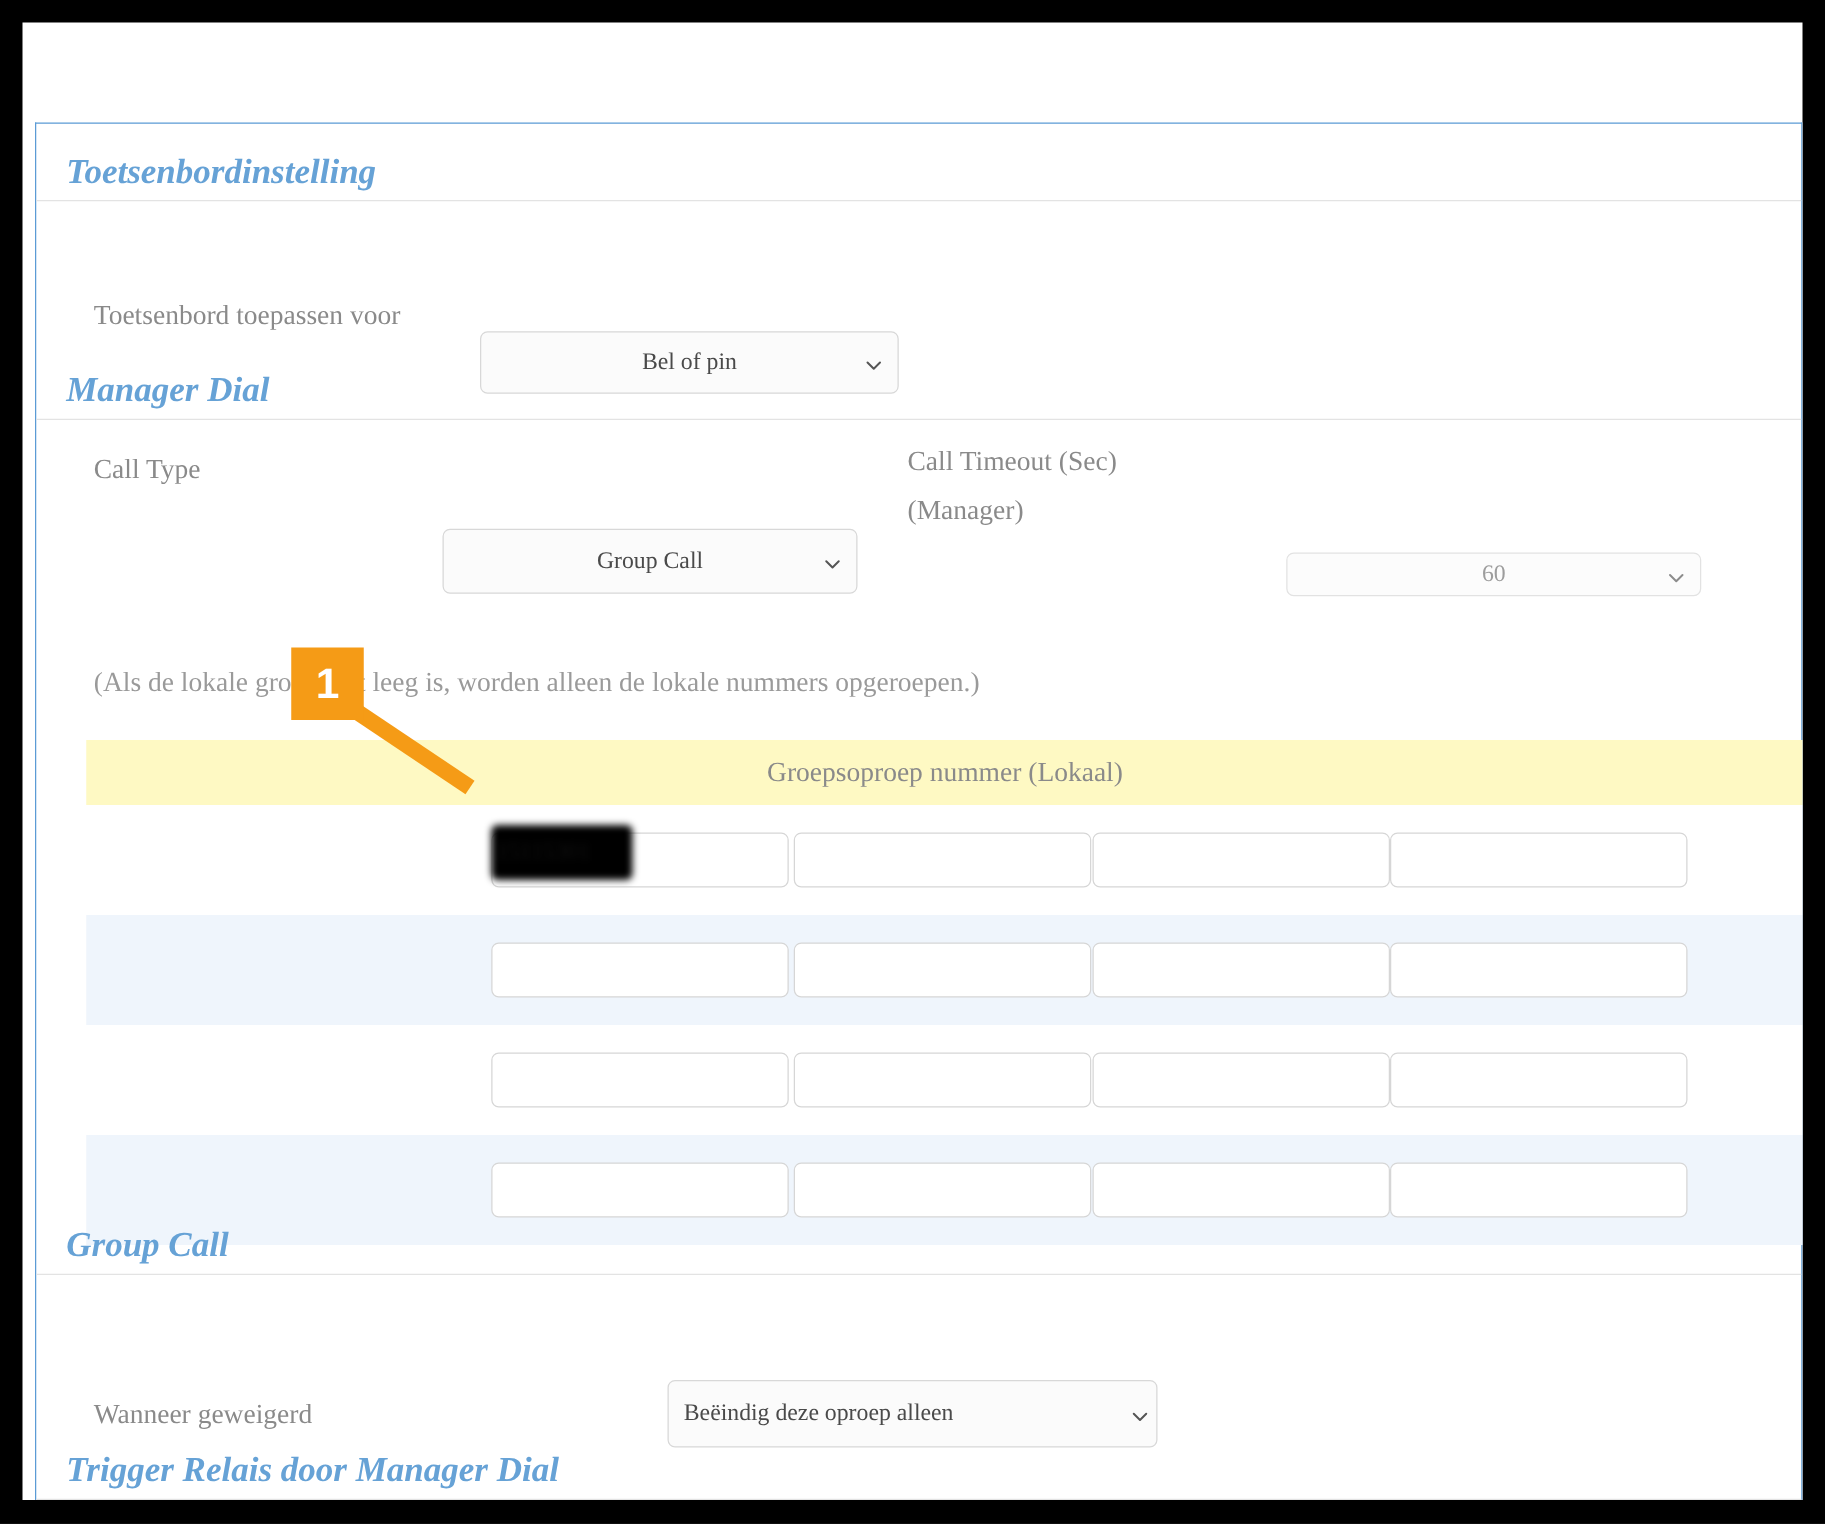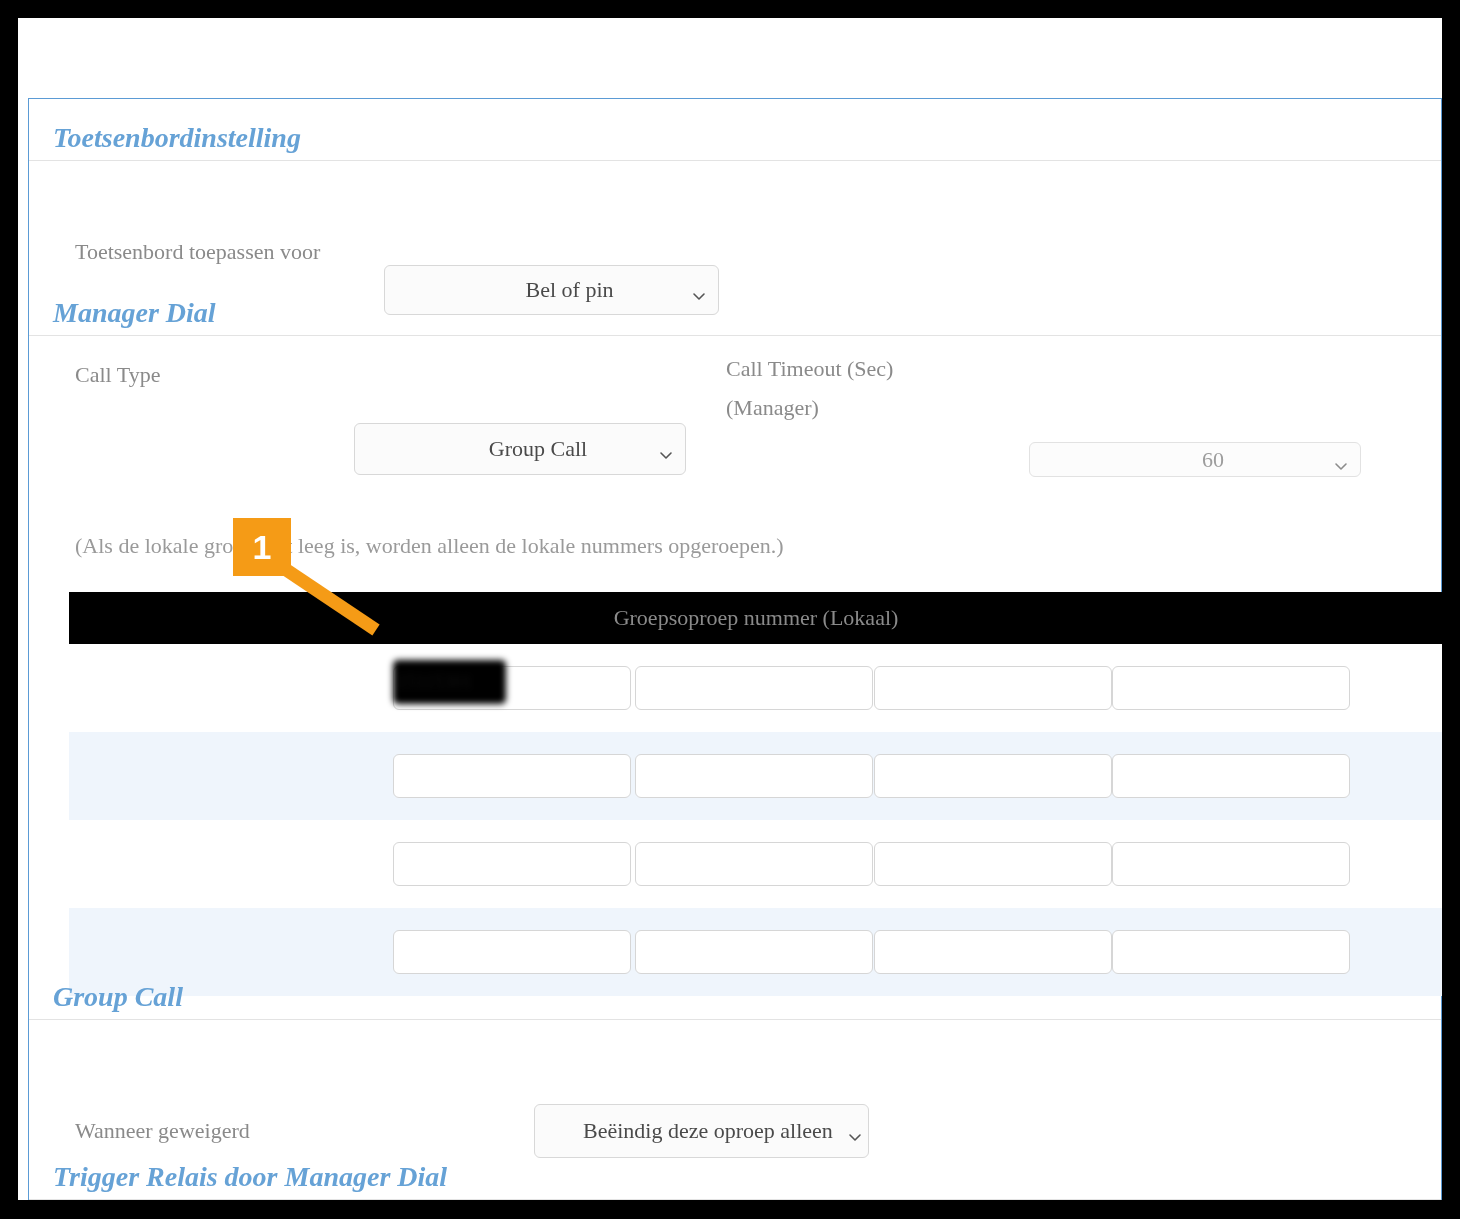--- a/index.html
+++ b/index.html
@@ -91,27 +91,26 @@
 
   
   .sel {
     position: absolute;
     box-sizing: border-box;
     background: #fbfbfb;
     border: 1px solid #d8d8d8;
     border-radius: 6px;
     color: #4a4a4a;
     font-family: "Liberation Serif", "DejaVu Serif", serif;
-    font-size: 22px;
+    font-size: 19px;
     display: flex;
     align-items: center;
     justify-content: center;
     cursor: pointer;
     user-select: none;
-    padding-left: 36px;
   }
   .sel .sel-text {
     flex: 0 1 auto;
     text-align: center;
     white-space: nowrap;
     overflow: hidden;
   }
   .sel .chev {
     position: absolute;
     right: 12px;
@@ -122,42 +121,42 @@
     pointer-events: none;
   }
   .sel.muted { color: #9d9d9d; background: #fcfcfc; border-color: #e2e2e2; }
   .sel.full .sel-text { flex: 1 1 auto; text-align: left; padding-left: 12px; }
   .sel.full .chev { right: 6px; }
 
   
   #sel-keyboard  { left: 355px;  top: 166px; width: 335px; height: 50px; }
   #sel-calltype  { left: 325px;  top: 324px; width: 332px; height: 52px; }
   #sel-timeout   { left: 1000px; top: 343px; width: 332px; height: 35px; }
-  #sel-refused   { left: 505px;  top: 1005px; width: 335px; height: 54px; }
+  #sel-refused   { left: 505px;  top: 1005px; width: 392px; height: 54px; }
 
   
   .note {
     position: absolute;
     left: 46px;
     top: 434px;
     color: #9a9a9a;
     font-size: 22px;
     white-space: nowrap;
   }
 
   
   .tbl {
     position: absolute;
     left: 40px;
     top: 493px;
     width: 1374px;
   }
   .tbl-head {
     height: 52px;
-    background: #000000;
+    background: #fef9c3;
     color: #8a8a8a;
     font-size: 22px;
     display: flex;
     align-items: center;
     justify-content: center;
   }
   .tbl-row {
     height: 88px;
     position: relative;
     background: #ffffff;

